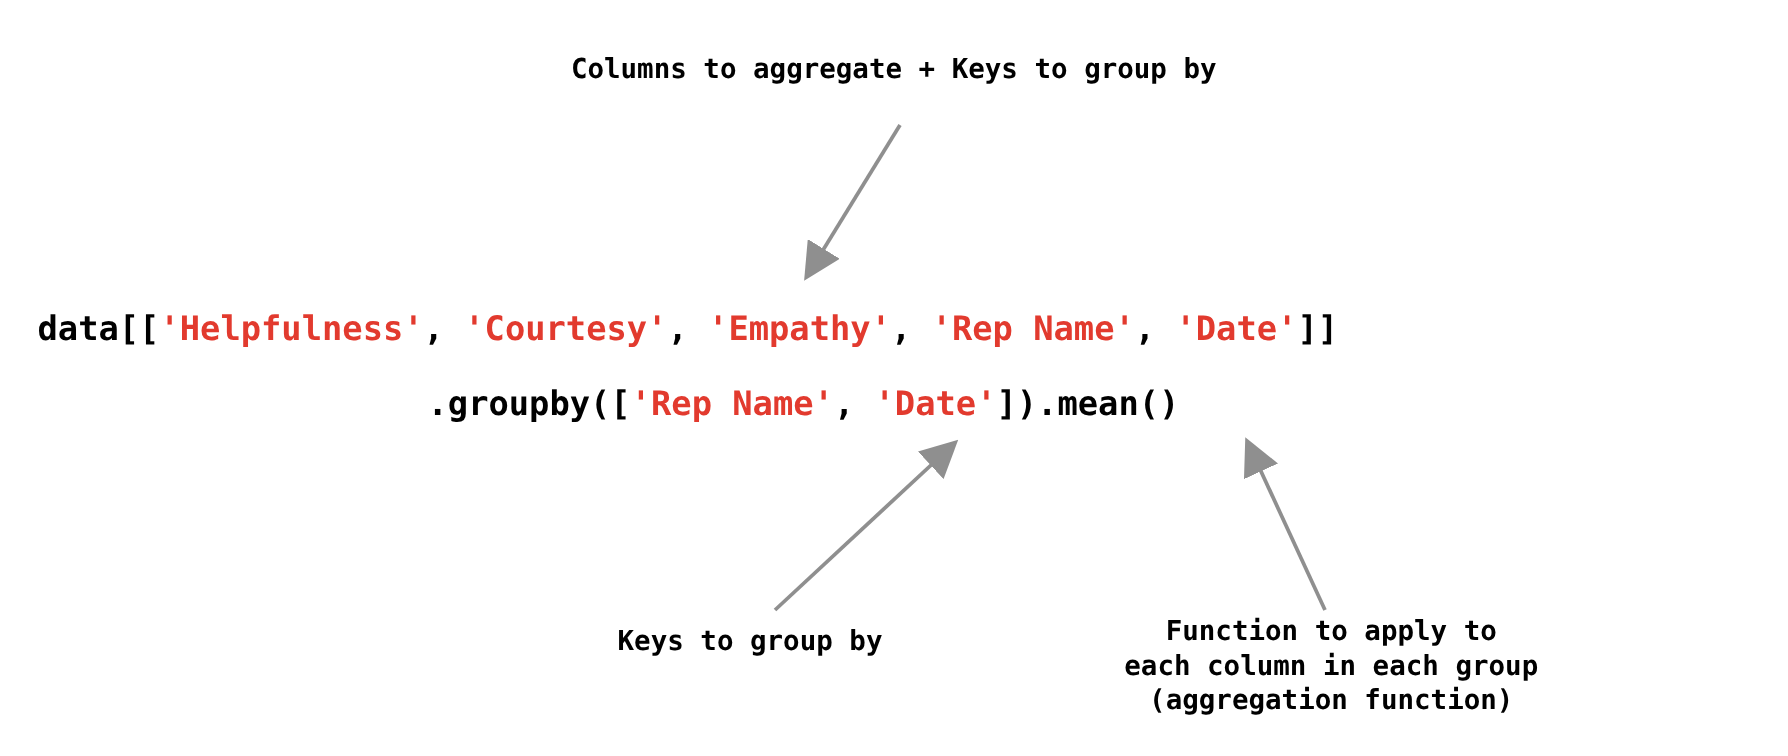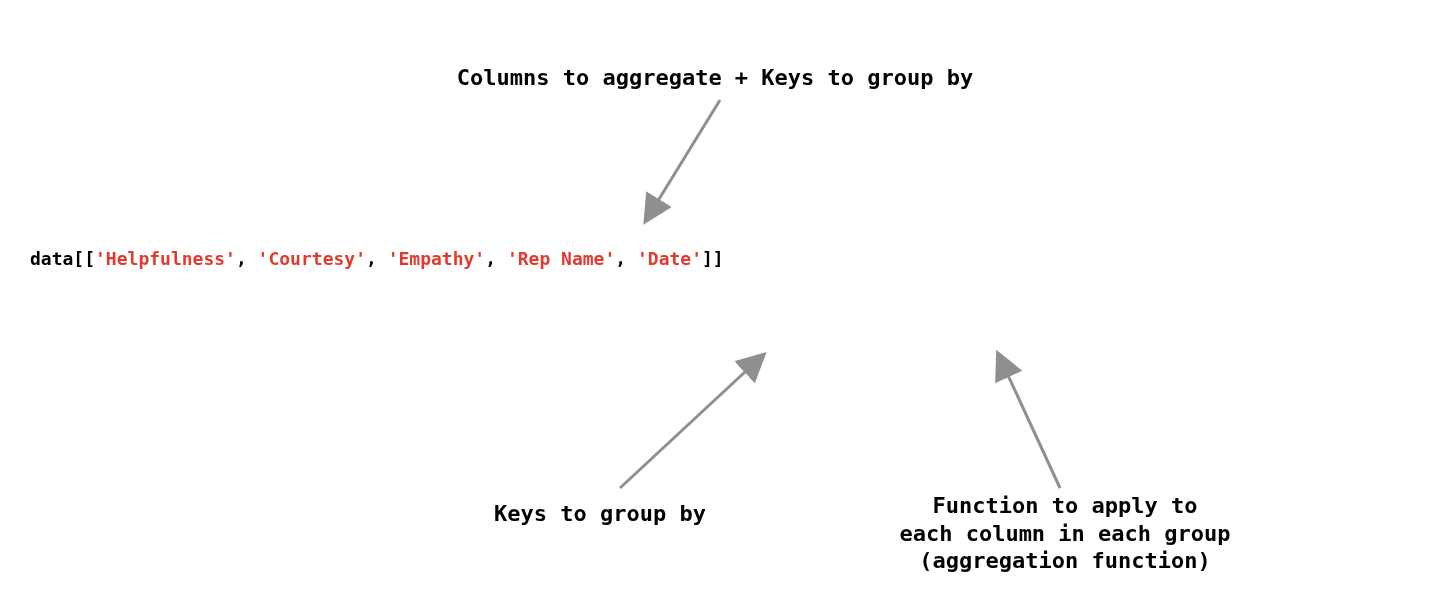--- a/index.html
+++ b/index.html
@@ -21,51 +21,54 @@
     position: absolute;
     font-weight: 700;
     font-size: 22px;
     line-height: 1.25;
     text-align: center;
     white-space: pre;
   }
   .code {
     position: absolute;
     font-weight: 700;
-    font-size: 18px;
+    font-size: 27px;
     white-space: nowrap;
   }
   .black { color: #000000; }
   .red   { color: #e23a2e; }
   svg.arrow {
     position: absolute;
     overflow: visible;
     pointer-events: none;
   }
 </style>
 </head>
 <body>
 
 <div class="stage">
 
-  <div class="label" style="left:0; width:1430px; top:64px;">Columns to aggregate + Keys to group by</div>
+  <div class="label" style="left:0; width:1430px; top:42px;">Columns to aggregate + Keys to group by</div>
 
   <svg class="arrow" style="left:600px; top:95px;" width="160" height="140">
     <defs>
       <marker id="ah1" markerWidth="10" markerHeight="10" refX="7" refY="5" orient="auto" markerUnits="strokeWidth">
         <path d="M0,0 L10,5 L0,10 Z" fill="#8f8f8f"></path>
       </marker>
     </defs>
     <line x1="120" y1="5" x2="48" y2="122" stroke="#8f8f8f" stroke-width="3" marker-end="url(#ah1)"></line>
   </svg>
 
   <div class="code" style="left:30px; top:248px;">
     <span class="black">data[[</span><span class="red">'Helpfulness'</span><span class="black">, </span><span class="red">'Courtesy'</span><span class="black">, </span><span class="red">'Empathy'</span><span class="black">, </span><span class="red">'Rep Name'</span><span class="black">, </span><span class="red">'Date'</span><span class="black">]]</span>
   </div>
 
+  <div class="code" style="left:342px; top:308px;">
+    <span class="black">.groupby([</span><span class="red">'Rep Name'</span><span class="black">, </span><span class="red">'Date'</span><span class="black">]).mean()</span>
+  </div>
 
   <svg class="arrow" style="left:590px; top:348px;" width="200" height="150">
     <defs>
       <marker id="ah2" markerWidth="10" markerHeight="10" refX="7" refY="5" orient="auto" markerUnits="strokeWidth">
         <path d="M0,0 L10,5 L0,10 Z" fill="#8f8f8f"></path>
       </marker>
     </defs>
     <line x1="30" y1="140" x2="170" y2="10" stroke="#8f8f8f" stroke-width="3" marker-end="url(#ah2)"></line>
   </svg>
 

